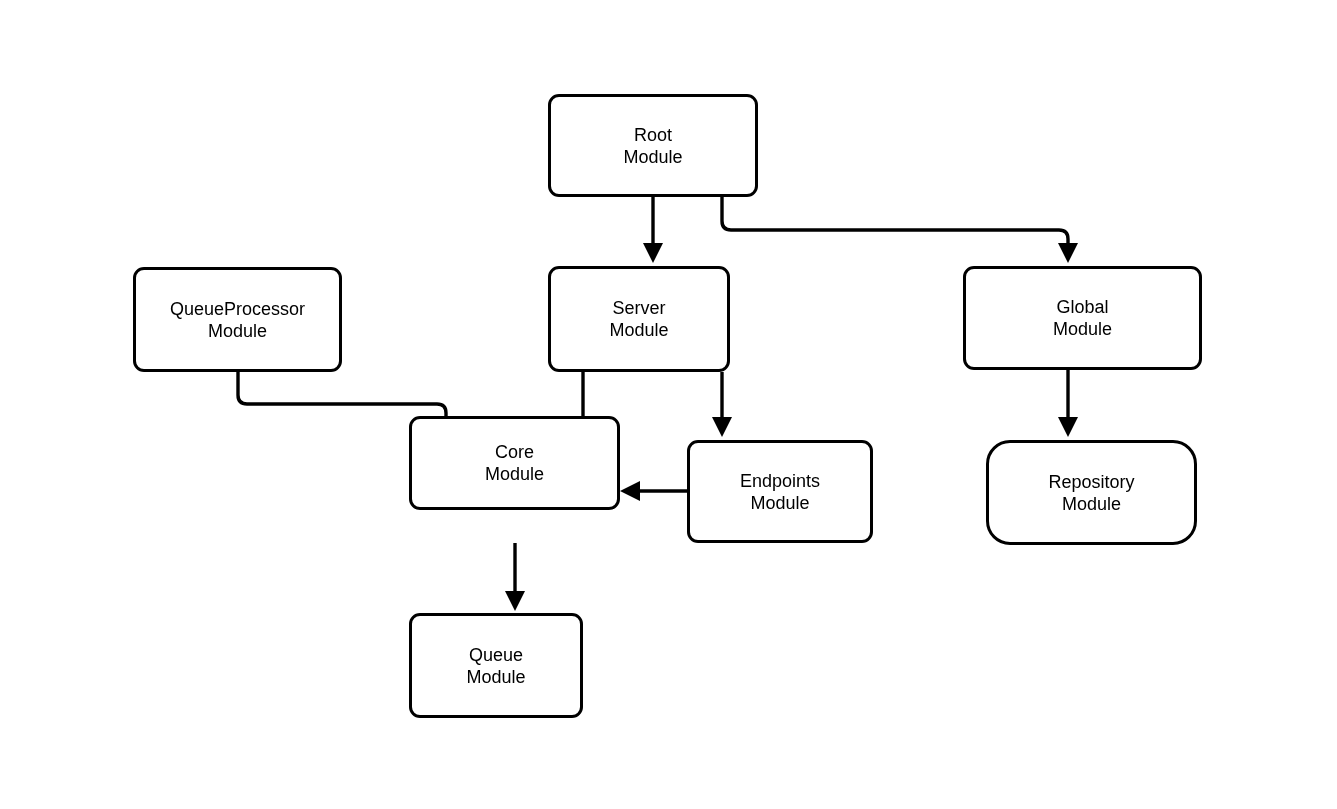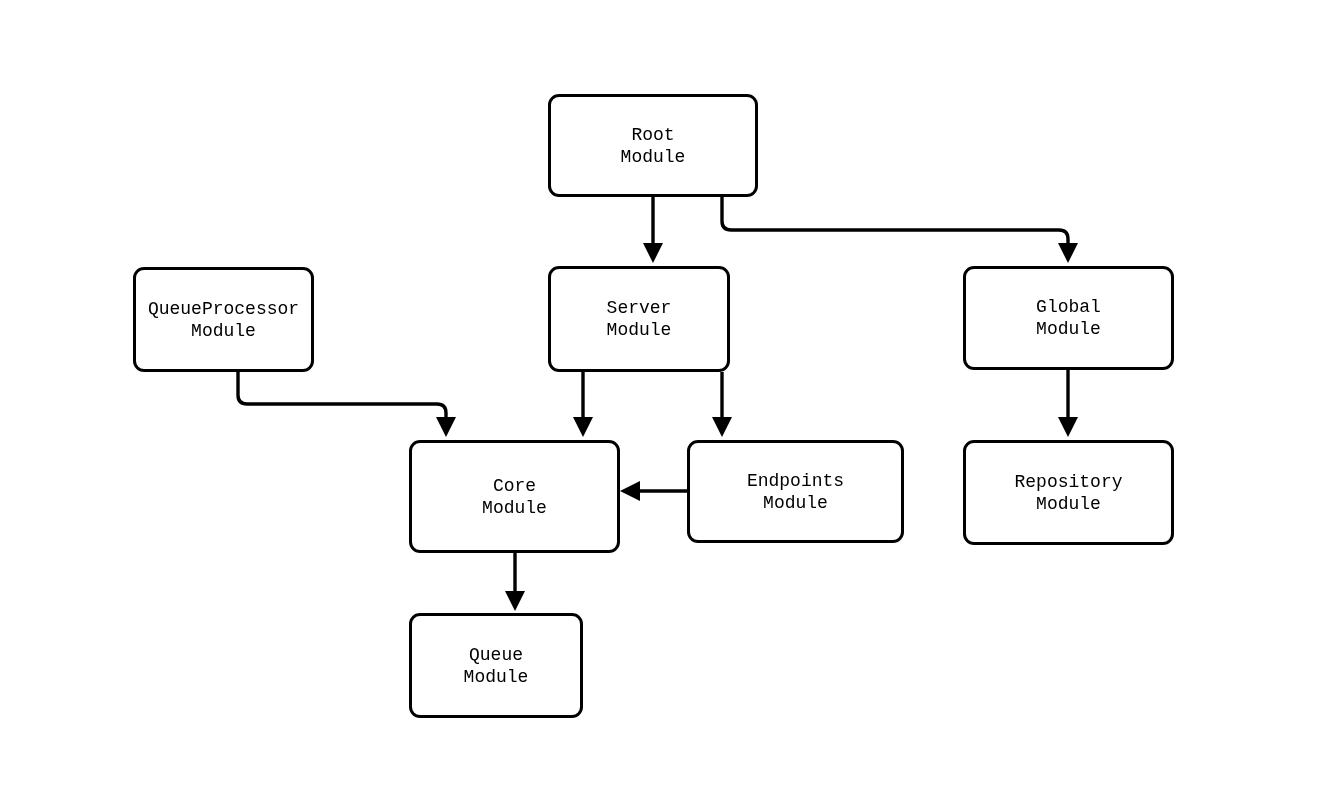--- a/index.html
+++ b/index.html
@@ -32,21 +32,21 @@
     background: #ffffff;
     border: 3.5px solid #000000;
     border-radius: 11px;
     display: flex;
     flex-direction: column;
     align-items: center;
     justify-content: center;
     z-index: 2;
   }
   .node-line {
-    font-family: Liberation Mono, monospace;
+    font-family: Liberation Sans, sans-serif;
     font-size: 18px;
     line-height: 22px;
     color: #000000;
     white-space: pre;
     letter-spacing: 0px;
     text-align: center;
   }
 </style>
 </head>
 <body>
@@ -98,46 +98,46 @@
       <path d="M 515 543 L 515 594" fill="none" stroke="#000000" stroke-width="3.4"></path>
       <polygon points="515,611 505,591 525,591" fill="#000000"></polygon>
     </g>
   </svg>
 
   <div class="node" style="left: 548px; top: 94px; width: 210px; height: 103px; border-color: rgb(0, 0, 0); color: rgb(0, 0, 0);">
     <div class="node-line">Root</div>
     <div class="node-line">Module</div>
   </div>
 
-  <div class="node" style="left: 133px; top: 267px; width: 181px; height: 105px; border-color: rgb(0, 0, 0); color: rgb(0, 0, 0);">
+  <div class="node" style="left: 133px; top: 267px; width: 209px; height: 105px; border-color: rgb(0, 0, 0); color: rgb(0, 0, 0);">
     <div class="node-line">QueueProcessor</div>
     <div class="node-line">Module</div>
   </div>
 
   <div class="node" style="left: 548px; top: 266px; width: 182px; height: 106px; border-color: rgb(0, 0, 0); color: rgb(0, 0, 0);">
     <div class="node-line">Server</div>
     <div class="node-line">Module</div>
   </div>
 
-  <div class="node" style="left: 963px; top: 266px; width: 211px; height: 104px; border-color: rgb(0, 0, 0); color: rgb(0, 0, 0);">
+  <div class="node" style="left: 963px; top: 266px; width: 239px; height: 104px; border-color: rgb(0, 0, 0); color: rgb(0, 0, 0);">
     <div class="node-line">Global</div>
     <div class="node-line">Module</div>
   </div>
 
-  <div class="node" style="left: 409px; top: 440px; width: 211px; height: 113px; border-color: rgb(0, 0, 0); color: rgb(0, 0, 0);">
+  <div class="node" style="left: 409px; top: 416px; width: 211px; height: 94px; border-color: rgb(0, 0, 0); color: rgb(0, 0, 0);">
     <div class="node-line">Core</div>
     <div class="node-line">Module</div>
   </div>
 
-  <div class="node" style="left: 687px; top: 440px; width: 217px; height: 103px; border-color: rgb(0, 0, 0); color: rgb(0, 0, 0); align-items: center;">
+  <div class="node" style="left: 687px; top: 440px; width: 186px; height: 103px; border-color: rgb(0, 0, 0); color: rgb(0, 0, 0); align-items: center;">
     <div class="node-line">Endpoints</div>
     <div class="node-line">Module</div>
   </div>
 
-  <div class="node" style="left: 963px; top: 440px; width: 211px; height: 105px; border-color: rgb(0, 0, 0); color: rgb(0, 0, 0);">
+  <div class="node" style="left: 986px; top: 440px; width: 211px; height: 105px; border-color: rgb(0, 0, 0); color: rgb(0, 0, 0); border-radius: 24px;">
     <div class="node-line">Repository</div>
     <div class="node-line">Module</div>
   </div>
 
   <div class="node" style="left: 409px; top: 613px; width: 174px; height: 105px; border-color: rgb(0, 0, 0); color: rgb(0, 0, 0);">
     <div class="node-line">Queue</div>
     <div class="node-line">Module</div>
   </div>
 
 </div>

